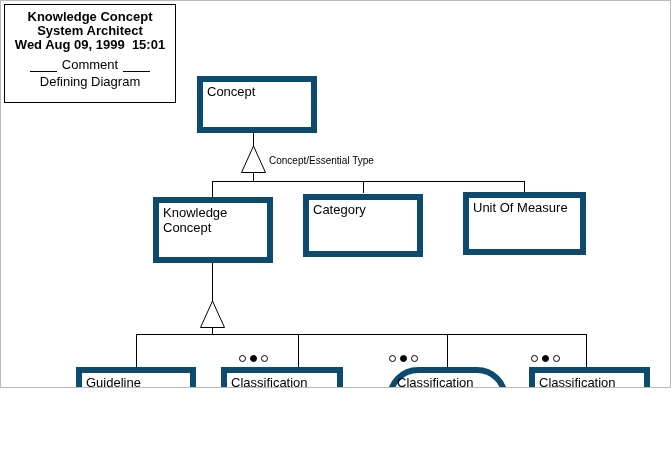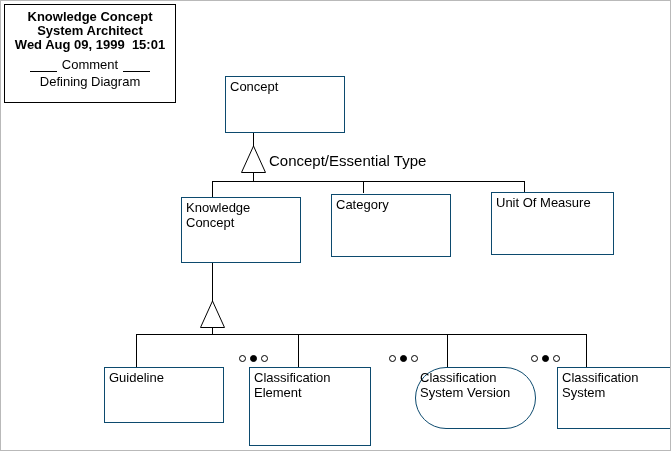--- a/index.html
+++ b/index.html
@@ -1,30 +1,30 @@
 <!DOCTYPE html>
 <html><head>
 <meta charset="utf-8">
 <style>
   * { margin:0; padding:0; box-sizing:border-box; }
   html,body { background:#fff; }
   body { font-family:"Liberation Sans", sans-serif; color:#000; }
   .canvas {
-    position:relative; width:671px; height:451px;
+    position:relative; width:671px; height:388px;
     background:#fff; overflow:hidden;
     border:1px solid #b9b9b9;
   }
   svg.wires { position:absolute; left:0; top:0; }
   .node {
-    position:absolute; background:#fff; border:1px solid #0c4a6e;
-    font-size:13px; line-height:15px; padding:2px 4px;margin-left:28px;
+    position:absolute; background:#fff; border:6px solid #0c4a6e;
+    font-size:13px; line-height:15px; padding:2px 4px;
   }
   .node .label { display:inline-block; }
   .node .label.narrow { max-width:85px; }
-  .conn-label { position:absolute; font-size:15px; line-height:14px; white-space:nowrap; }
+  .conn-label { position:absolute; font-size:10px; line-height:14px; white-space:nowrap; }
   .title-block {
     position:absolute; left:3px; top:3px; width:172px; height:99px;
     border:1px solid #000; background:#fff;
     text-align:center; font-size:13px; line-height:14px; padding-top:5px;
   }
   .title-block .bold { font-weight:bold; }
   .ws-pre { white-space:pre; }
   .divider { display:flex; align-items:flex-end; justify-content:center; gap:5px; margin:6px 0 3px 0; }
   .divider .hline { width:27px; height:1px; background:#000; }
   .circles { position:absolute; display:flex; gap:4px; top:354px; }

